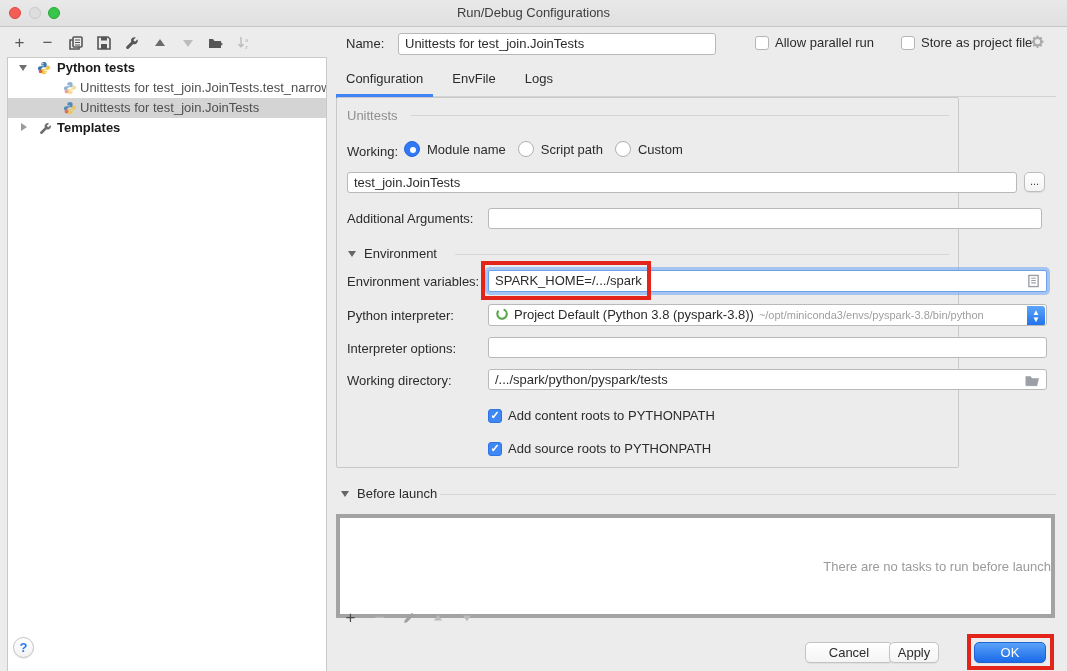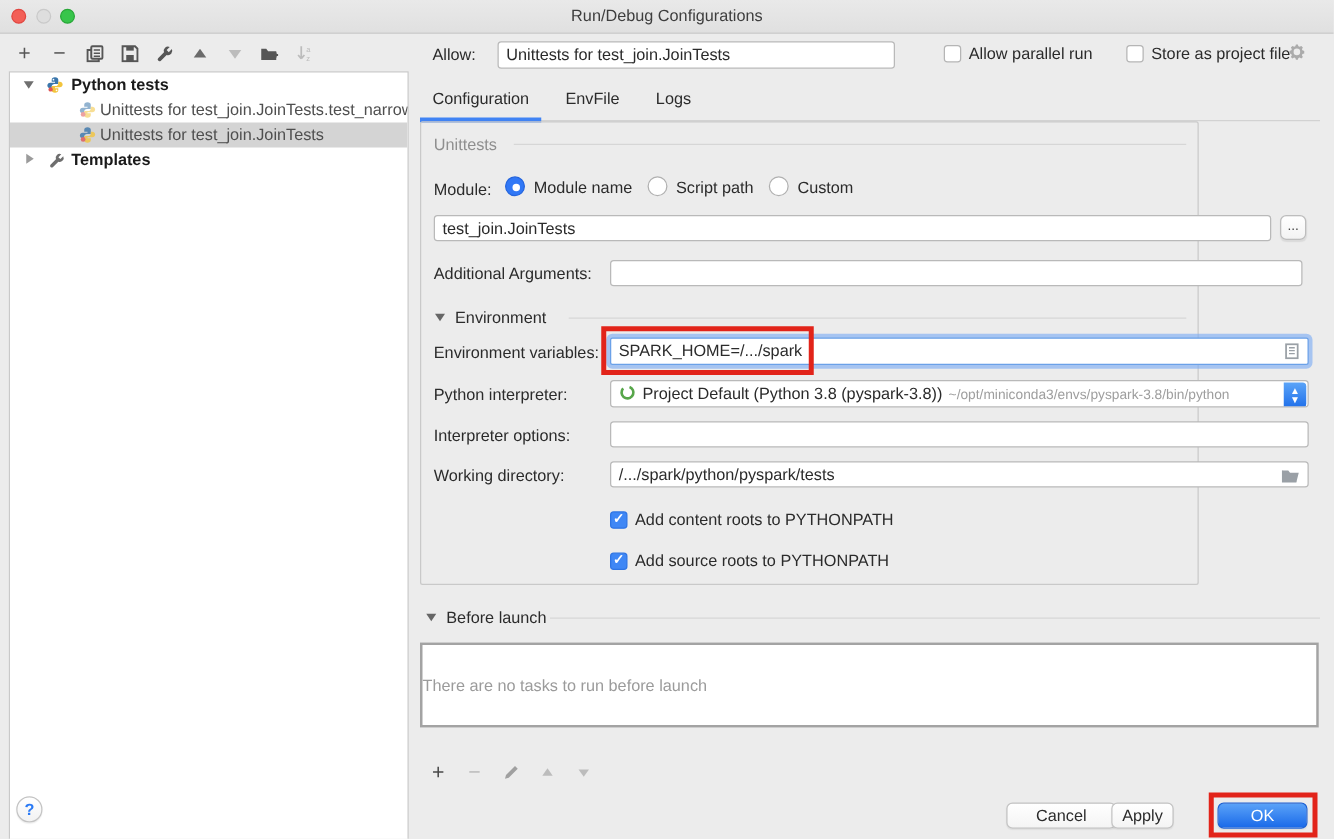--- a/index.html
+++ b/index.html
@@ -111,23 +111,23 @@
     position:absolute; right:1px; top:1px; width:18px; height:20px; border-radius:0 3px 3px 0;
     background:linear-gradient(#5ba4f8,#2070ea);
     color:#fff; display:flex; flex-direction:column; align-items:center; justify-content:center;
     font-size:8px; line-height:7px;
   }
   .field-icon { position:absolute; right:6px; top:4px; color:#9aa0a6; }
   .inter-path { color:#9e9e9e; font-size:11px; margin-left:5px; }
 
   
   .tasks-box {
-    position:absolute; left:0; top:487px; width:719px; height:68px;
-    background:#fff; border:2px solid #a3a3a3;
-    display:flex; align-items:center; justify-content:flex-start;
+    position:absolute; left:0; top:487px; width:719px; height:104px;
+    background:#fff; border:4px solid #a3a3a3;
+    display:flex; align-items:center; justify-content:flex-end;
   }
   .tasks-empty { color:#9b9b9b; font-size:13px; }
   .bl-toolbar { position:absolute; left:7px; top:583px; display:flex; gap:14px; align-items:center; height:16px; }
 
   
   .btn {
     position:absolute; height:21px; border-radius:5px; border:1px solid #c3c3c3;
     background:linear-gradient(#fff,#f4f4f4); text-align:center; line-height:19px; font-size:13px; color:#2b2b2b;
     box-shadow:0 1px 1px rgba(0,0,0,.06);
   }
@@ -240,21 +240,21 @@
             <path d="M12.5 3.2 10 5.7 8.3 4 10.8 1.5a3.4 3.4 0 0 0-4.6 4.3L1.5 10.5a1.5 1.5 0 0 0 2 2.2l4.8-4.8a3.4 3.4 0 0 0 4.2-4.7z" fill="currentColor"></path>
           </svg>
       </span>
       <span class="tree-label bold" style="left:49px">Templates</span>
     </div>
   </div>
 </div>
 
 <div class="main">
 
-  <span class="lbl" style="left:10px;top:9px">Allow:</span>
+  <span class="lbl" style="left:10px;top:9px">Name:</span>
   <div class="field name-input">Unittests for test_join.JoinTests</div>
 
   <div class="hcb" style="left:419px;top:8px">
     <span class="cbx"></span>
     <span>Allow parallel run</span>
   </div>
   <div class="hcb" style="left:565px;top:8px">
     <span class="cbx"></span>
     <span>Store as project file</span>
   </div>
@@ -270,21 +270,21 @@
     <span class="tab">EnvFile</span>
     <span class="tab">Logs</span>
   </div>
   <div class="tabstrip-line"></div>
   <div class="tab-underline"></div>
 
   <div class="panel">
     <span class="group-title" style="left:10px;top:10px">Unittests</span>
     <div class="sepline" style="left:74px;right:9px;top:17px"></div>
 
-    <span class="lbl" style="left:10px;top:46px">Module:</span>
+    <span class="lbl" style="left:10px;top:46px">Working:</span>
     <div class="radio-row" style="left:67px;top:43px">
       <span class="radio sel"></span>
       <span style="margin-right:12px">Module name</span>
       <span class="radio"></span>
       <span style="margin-right:12px">Script path</span>
       <span class="radio"></span>
       <span>Custom</span>
     </div>
 
     <div class="field" style="left:10px;top:74px;width:670px;height:21px">test_join.JoinTests</div>

